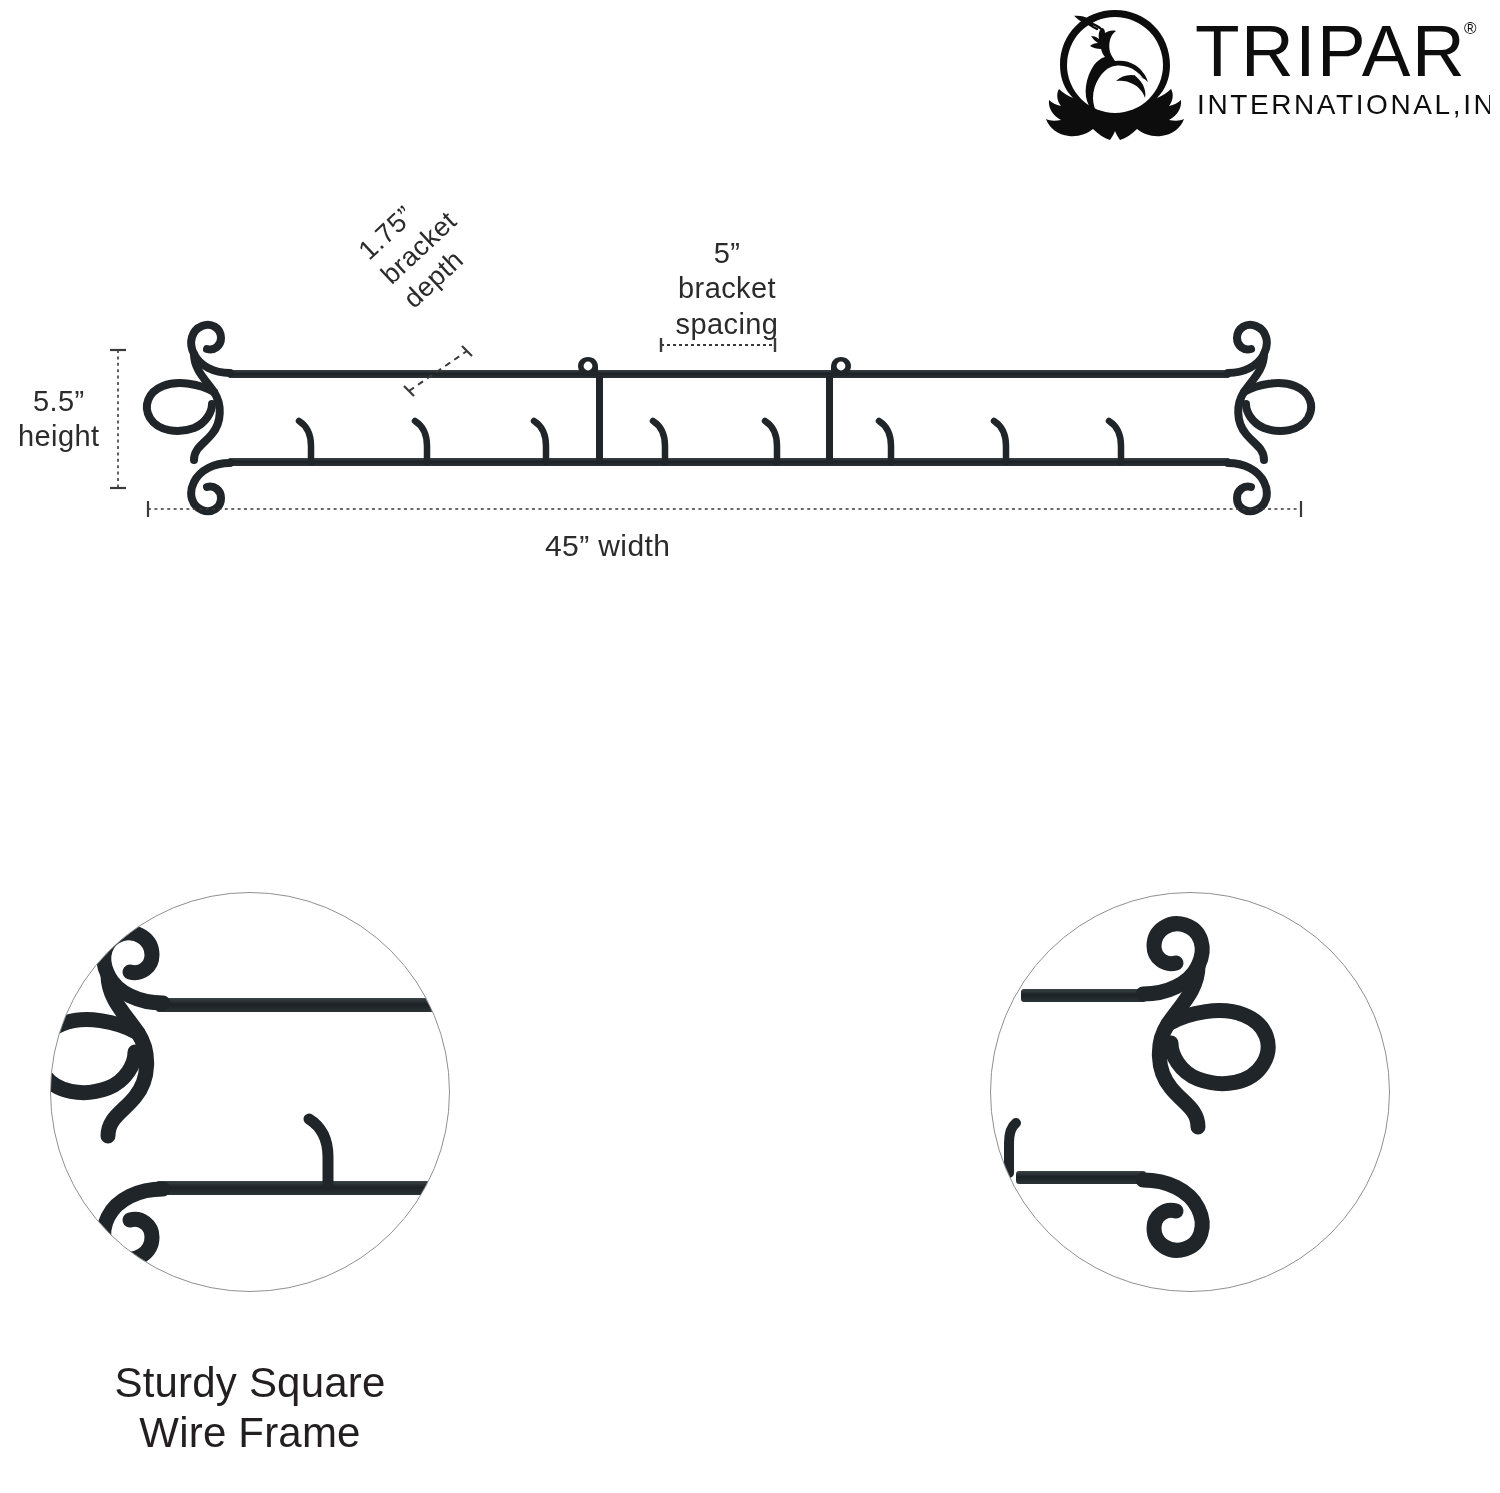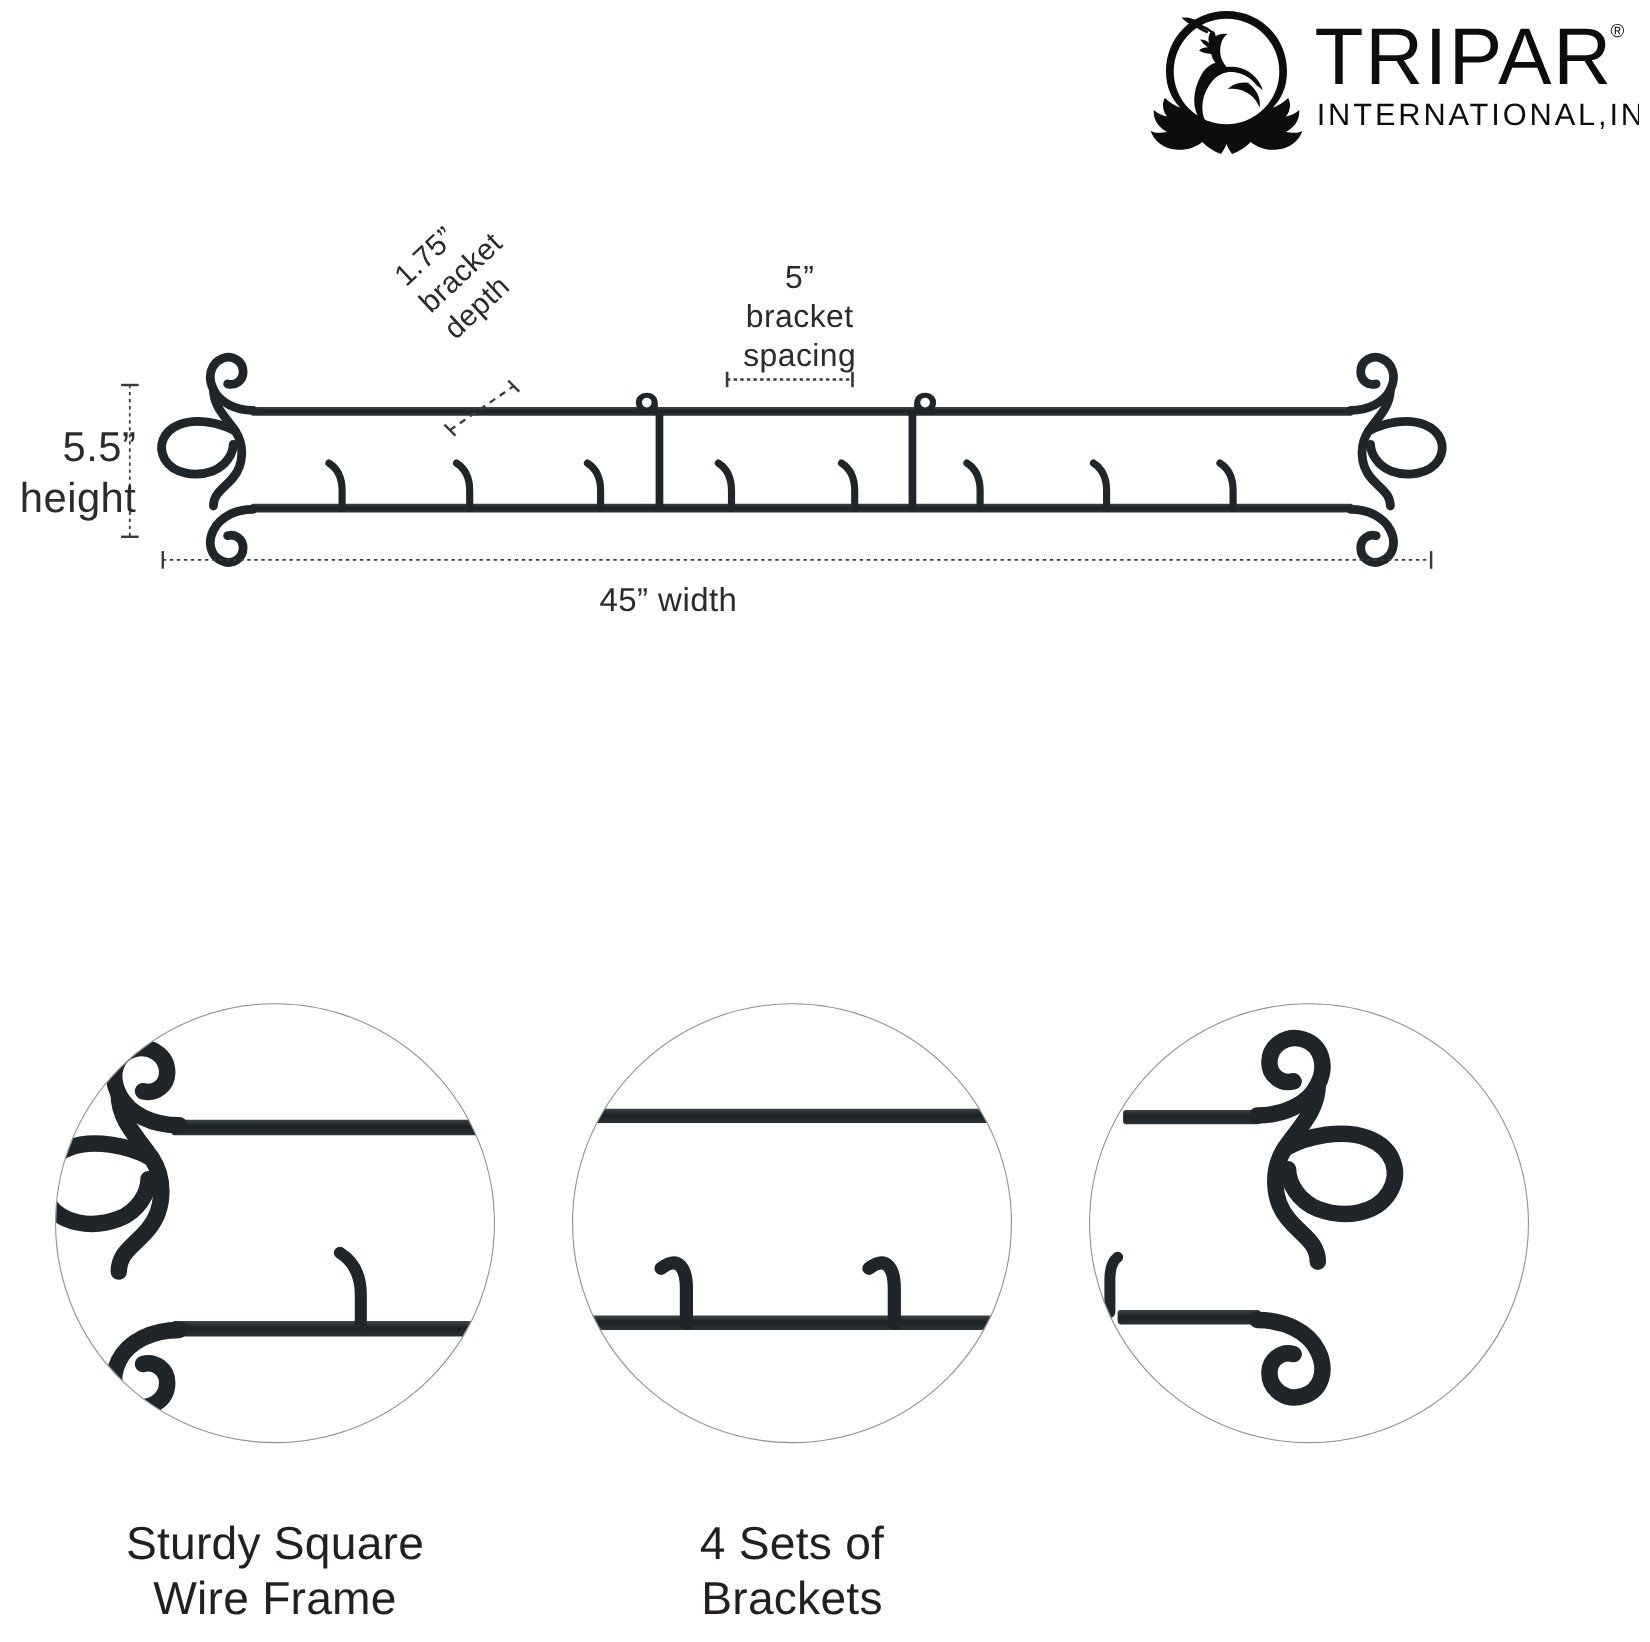--- a/index.html
+++ b/index.html
@@ -42,22 +42,22 @@
     font-family: "Liberation Sans", sans-serif;
     font-weight: 300;
     color: #2b2b2b;
     letter-spacing: 0.4px;
     line-height: 1.22;
     white-space: pre;
   }
   #label-height {
     left: 18px;
     top: 384px;
-    font-size: 38px;
-    text-align: right;
+    font-size: 29px;
+    text-align: center;
   }
   #label-bracket-depth {
     left: 352px;
     top: 243px;
     font-size: 27px;
     transform: rotate(-43deg);
     transform-origin: 0 0;
     text-align: left;
   }
   #label-bracket-spacing {
@@ -72,21 +72,21 @@
     top: 528px;
     font-size: 30px;
     width: 410px;
     text-align: left;
   }
 
   
   #feature-row {
     position: absolute;
     left: 0;
-    top: 900px;
+    top: 880px;
     width: 1444px;
     height: 593px;
   }
   .feature-item {
     position: absolute;
     top: 0;
     width: 460px;
     height: 593px;
   }
   #feature-1 { left: 20px; }
@@ -344,37 +344,20 @@
           </g>
 
           <path d="M277 292 L277 264 C277 246 271 234 258 226" stroke="#1f2528" stroke-width="11" fill="none" stroke-linecap="round"></path>
         </g>
       </svg>
     </div>
     <div class="feature-caption">Sturdy Square
 Wire Frame</div>
   </div>
 
-  <div class="feature-item" id="feature-2">
-    <div class="feature-circle">
-      <svg viewBox="0 0 400 400" width="400" height="400" xmlns="http://www.w3.org/2000/svg">
-        <g fill="none" stroke-linecap="round">
-
-          <rect x="18" y="95" width="370" height="13" rx="3" fill="url(#wireTop)" stroke="none"></rect>
-
-          <rect x="10" y="283" width="385" height="13" rx="3" fill="url(#wireTop)" stroke="none"></rect>
-
-          <path d="M103 290 L103 258 C103 240 96 228 80 240" stroke="#1f2528" stroke-width="12" fill="none" stroke-linecap="round"></path>
-          <path d="M292 290 L292 258 C292 240 285 228 269 240" stroke="#1f2528" stroke-width="12" fill="none" stroke-linecap="round"></path>
-        </g>
-      </svg>
-    </div>
-    <div class="feature-caption">4 Sets of
-Brackets</div>
-  </div>
 
   <div class="feature-item" id="feature-3">
     <div class="feature-circle">
       <svg viewBox="0 0 400 400" width="400" height="400" xmlns="http://www.w3.org/2000/svg">
         <g fill="none" stroke-linecap="round" stroke-linejoin="round">
 
           <rect x="30" y="96" width="125" height="13" rx="3" fill="url(#wireTop)" stroke="none"></rect>
 
           <rect x="25" y="278" width="130" height="13" rx="3" fill="url(#wireTop)" stroke="none"></rect>
 

